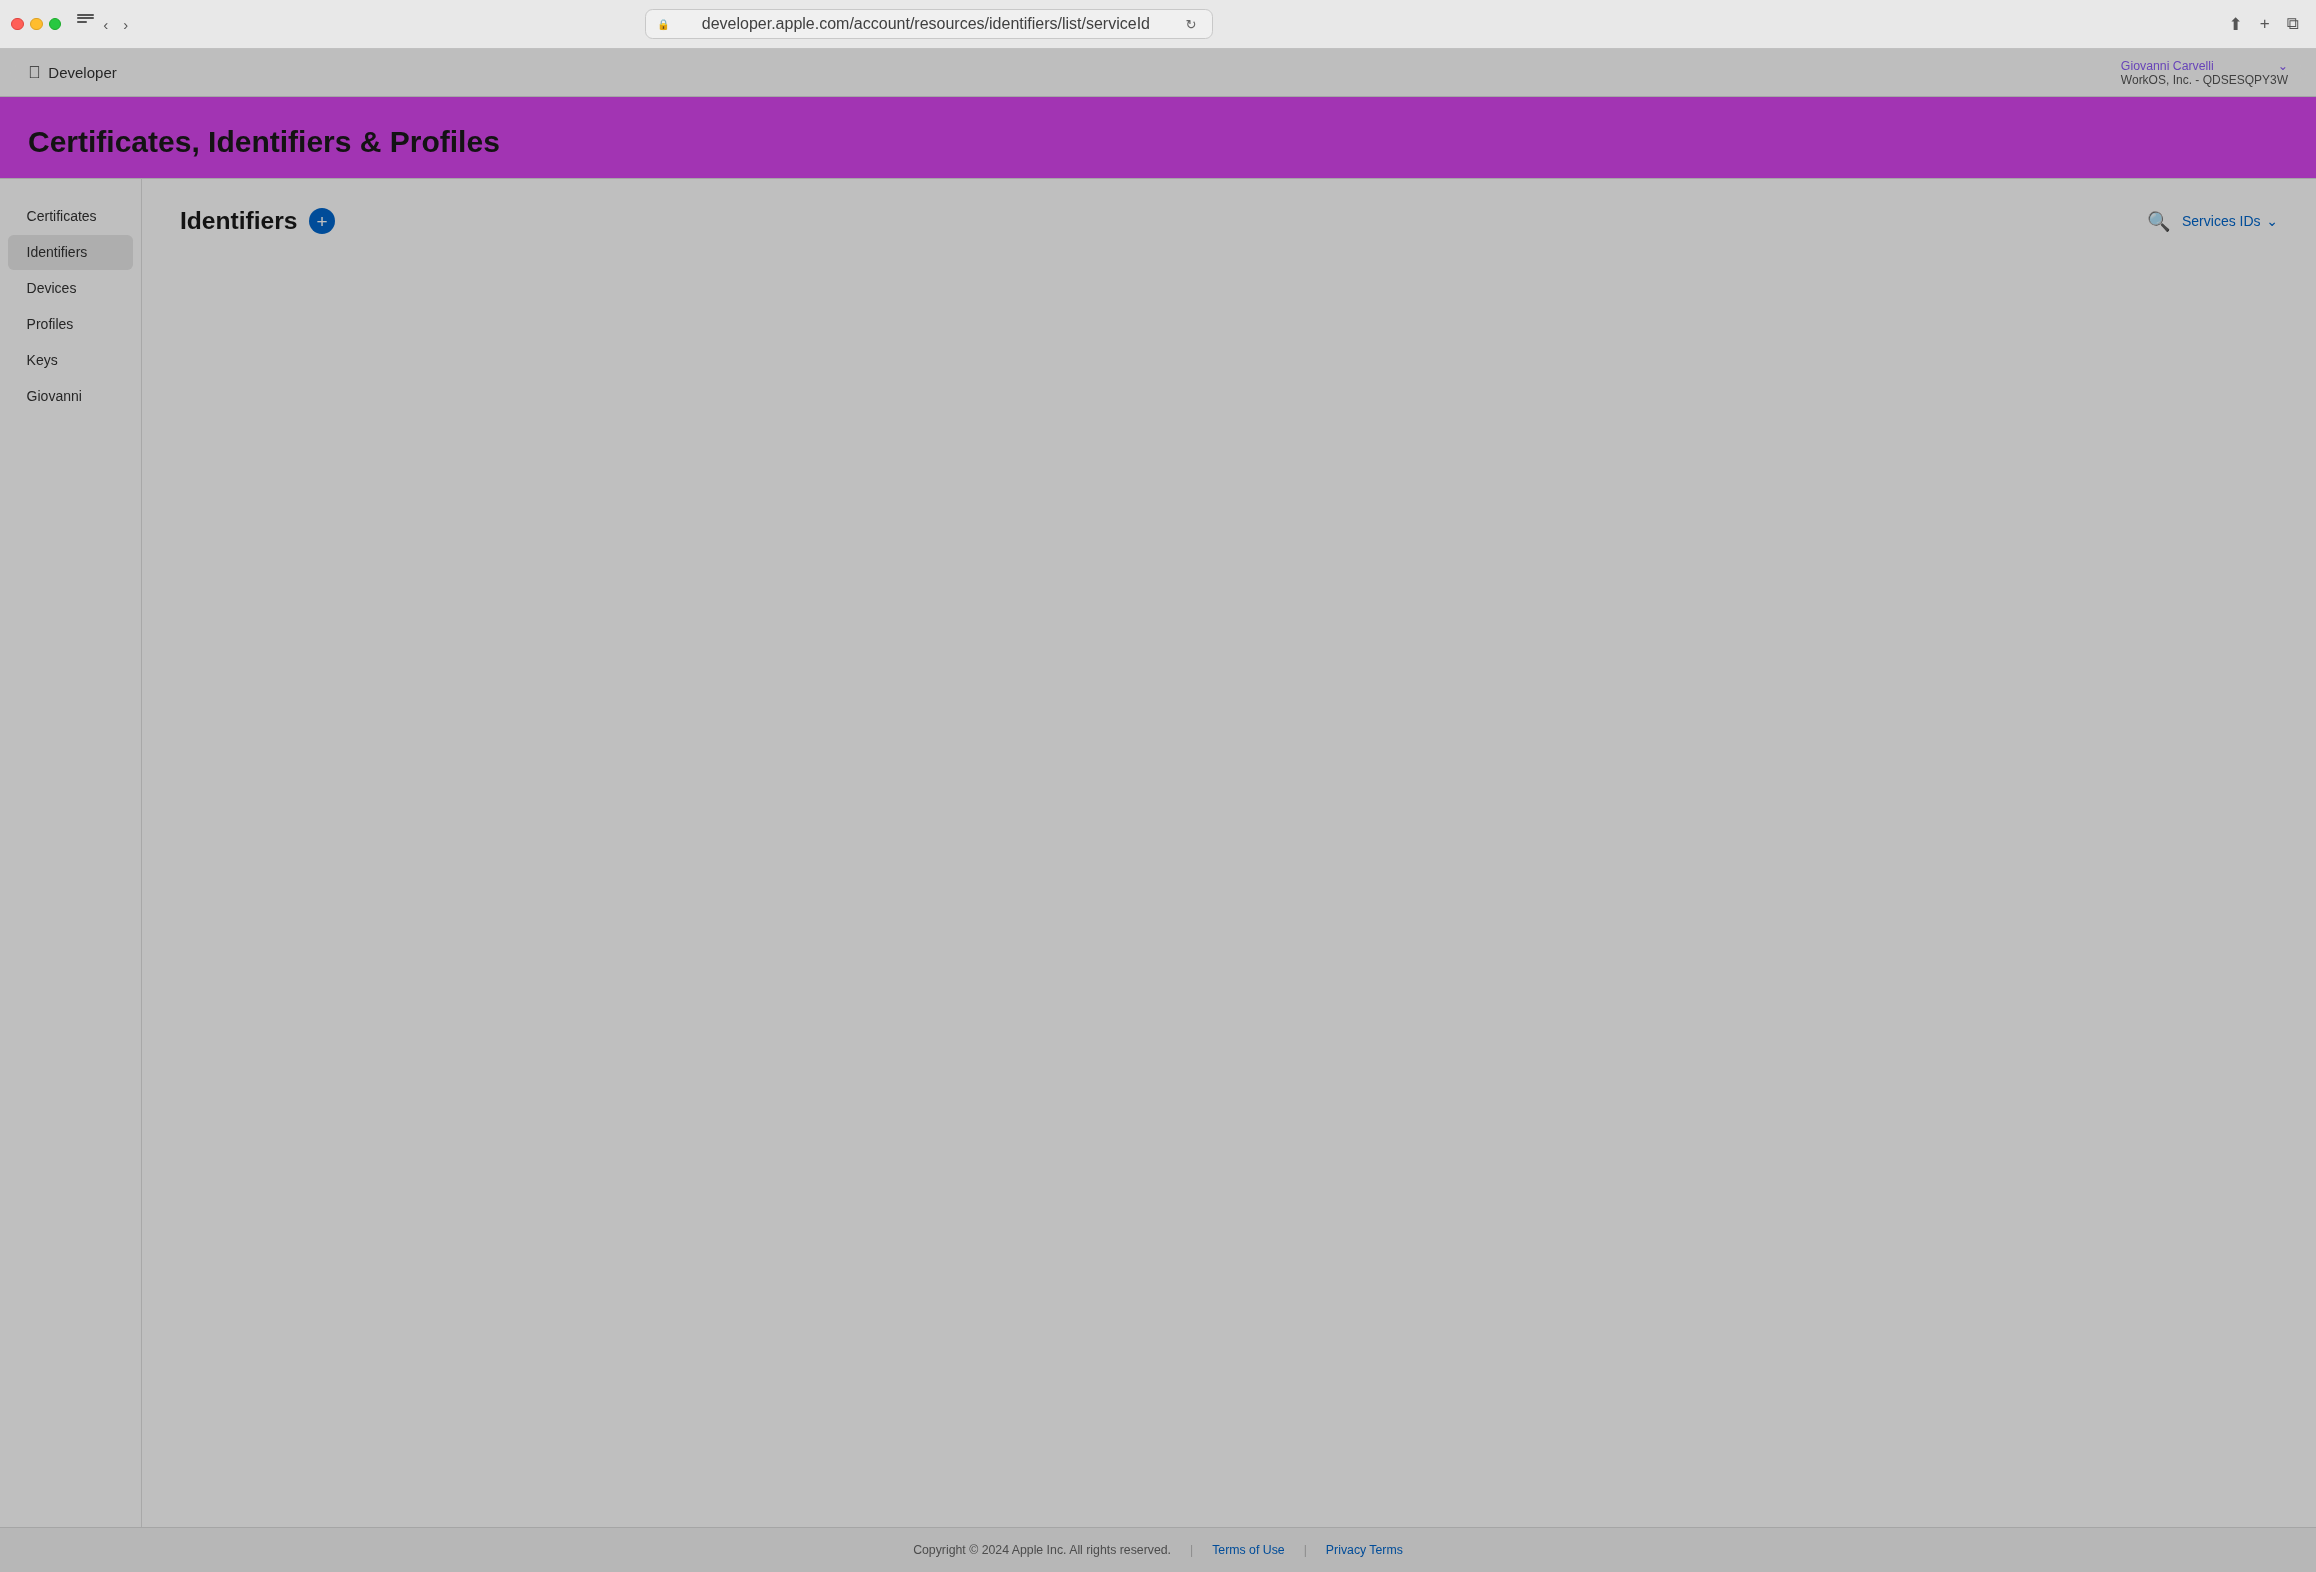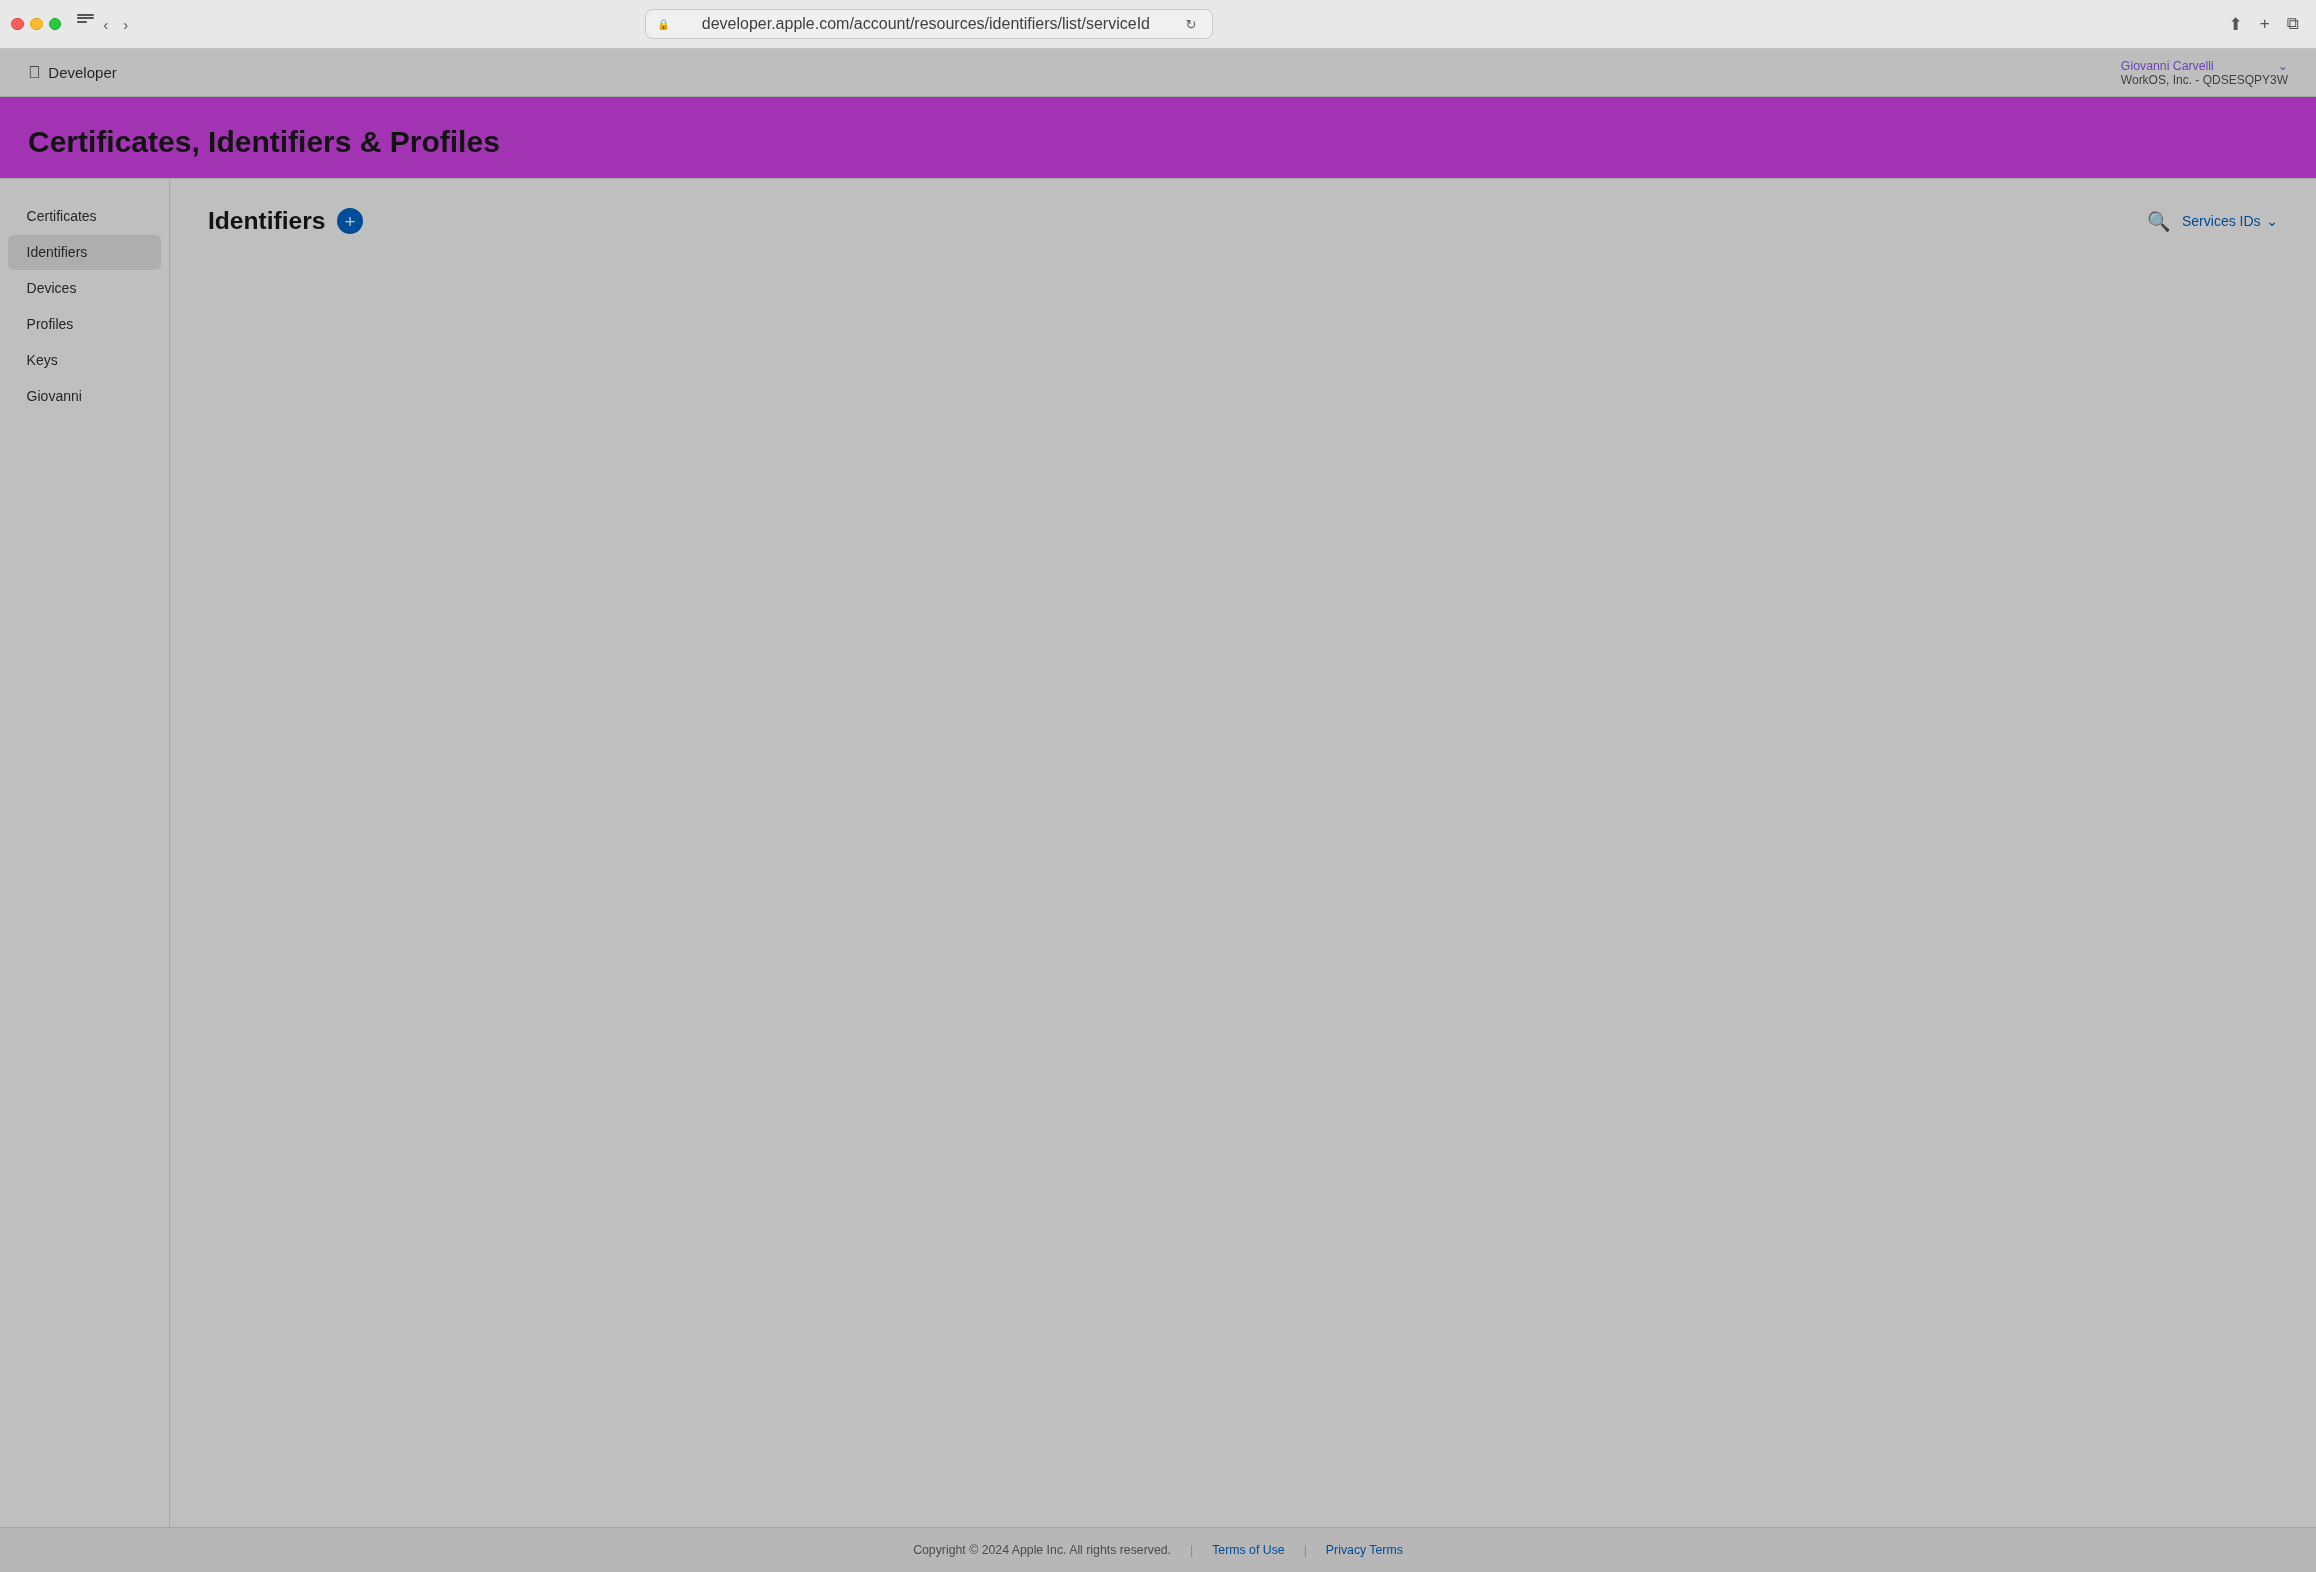--- a/index.html
+++ b/index.html
@@ -209,21 +209,21 @@
     .content-area {
       flex: 1;
       display: flex;
       background: #fff;
       position: relative;
       z-index: 1;
     }
 
     
     .sidebar {
-      width: 170px;
+      width: 142px;
       border-right: 0.9px solid #e0e0e0;
       padding: 19px 0;
       flex-shrink: 0;
     }
 
     .sidebar-item {
       padding: 9.5px 19px;
       font-size: 14px;
       color: #333;
       cursor: pointer;

